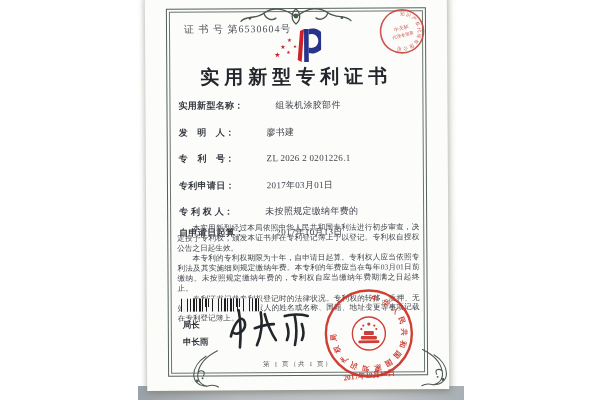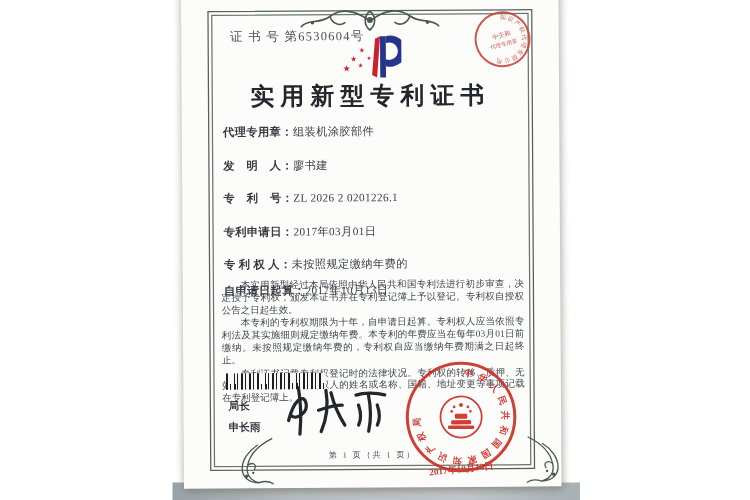--- a/index.html
+++ b/index.html
@@ -20,21 +20,21 @@
   .flourish.bl{left:22px;top:338px;}
   .flourish.br{left:250px;top:338px;transform:scaleX(-1);}
   .cert-no{position:absolute;left:27px;top:28px;font-size:10px;letter-spacing:1px;color:#4c5058;margin-left:12px;}
   .logo{position:absolute;left:128px;top:32px;}
   .agency-seal{position:absolute;left:233px;top:14px;transform:rotate(-14deg);opacity:.88;}
   .title{position:absolute;left:0;top:70px;width:100%;text-align:center;
          font-size:19px;font-weight:bold;letter-spacing:5px;color:#23262c;}
   .fields{position:absolute;left:33px;top:105px;width:240px;}
   .field{font-size:9px;font-weight:600;color:#363a41;margin-bottom:13.5px;letter-spacing:.3px;}
   .field:nth-child(5){margin-bottom:8px;}
-  .field .val{font-weight:500;color:#3d4149;}
+  .field .val{font-weight:500;color:#3d4149;margin-left:32px;}
   .body-text{position:absolute;left:31px;top:229px;width:242px;}
   .body-text p{margin:0 0 1px 0;font-size:7.6px;line-height:9.8px;color:#41454c;
                text-align:justify;text-indent:2em;font-weight:500;}
   .barcode{position:absolute;left:34px;top:304px;width:80px;height:13px;
            background:repeating-linear-gradient(90deg,#1d1d1d 0 1.5px,#f7f7f7 1.5px 3px,
            #1d1d1d 3px 3.7px,#f7f7f7 3.7px 6.2px);}
   .director{position:absolute;left:36px;top:325px;font-size:8.5px;font-weight:700;color:#33373e;}
   .director div{margin-bottom:5px;}
   .signature{position:absolute;left:74px;top:308px;}
   .official-seal{position:absolute;left:176px;top:294px;opacity:.92;}
@@ -100,21 +100,21 @@
       <text font-size="4.6" fill="#c84038" letter-spacing="1.2">
         <textPath href="#agring" startOffset="2%">知识产权代理有限公司</textPath>
       </text>
       <text x="24" y="22.5" text-anchor="middle" font-size="5" fill="#c84038">中天和</text>
       <text x="24" y="29.5" text-anchor="middle" font-size="4.4" fill="#c84038">代理专用章</text>
     </svg>
 
     <div class="title">实用新型专利证书</div>
 
     <div class="fields">
-      <div class="field"><span>代理专用章：</span><span class="val">组装机涂胶部件</span></div>
+      <div class="field"><span>实用新型名称：</span><span class="val">组装机涂胶部件</span></div>
       <div class="field"><span>发　明　人：</span><span class="val">廖书建</span></div>
       <div class="field"><span>专　利　号：</span><span class="val">ZL 2026 2 0201226.1</span></div>
       <div class="field"><span>专利申请日：</span><span class="val">2017年03月01日</span></div>
       <div class="field"><span>专 利 权 人：</span><span class="val">未按照规定缴纳年费的</span></div>
       <div class="field"><span>自申请日起算：</span><span class="val">2017年10月13日</span></div>
     </div>
 
     <div class="body-text">
       <p>本实用新型经过本局依照中华人民共和国专利法进行初步审查，决定授予专利权，颁发本证书并在专利登记簿上予以登记。专利权自授权公告之日起生效。</p>
       <p>本专利的专利权期限为十年，自申请日起算。专利权人应当依照专利法及其实施细则规定缴纳年费。本专利的年费应当在每年03月01日前缴纳。未按照规定缴纳年费的，专利权自应当缴纳年费期满之日起终止。</p>

